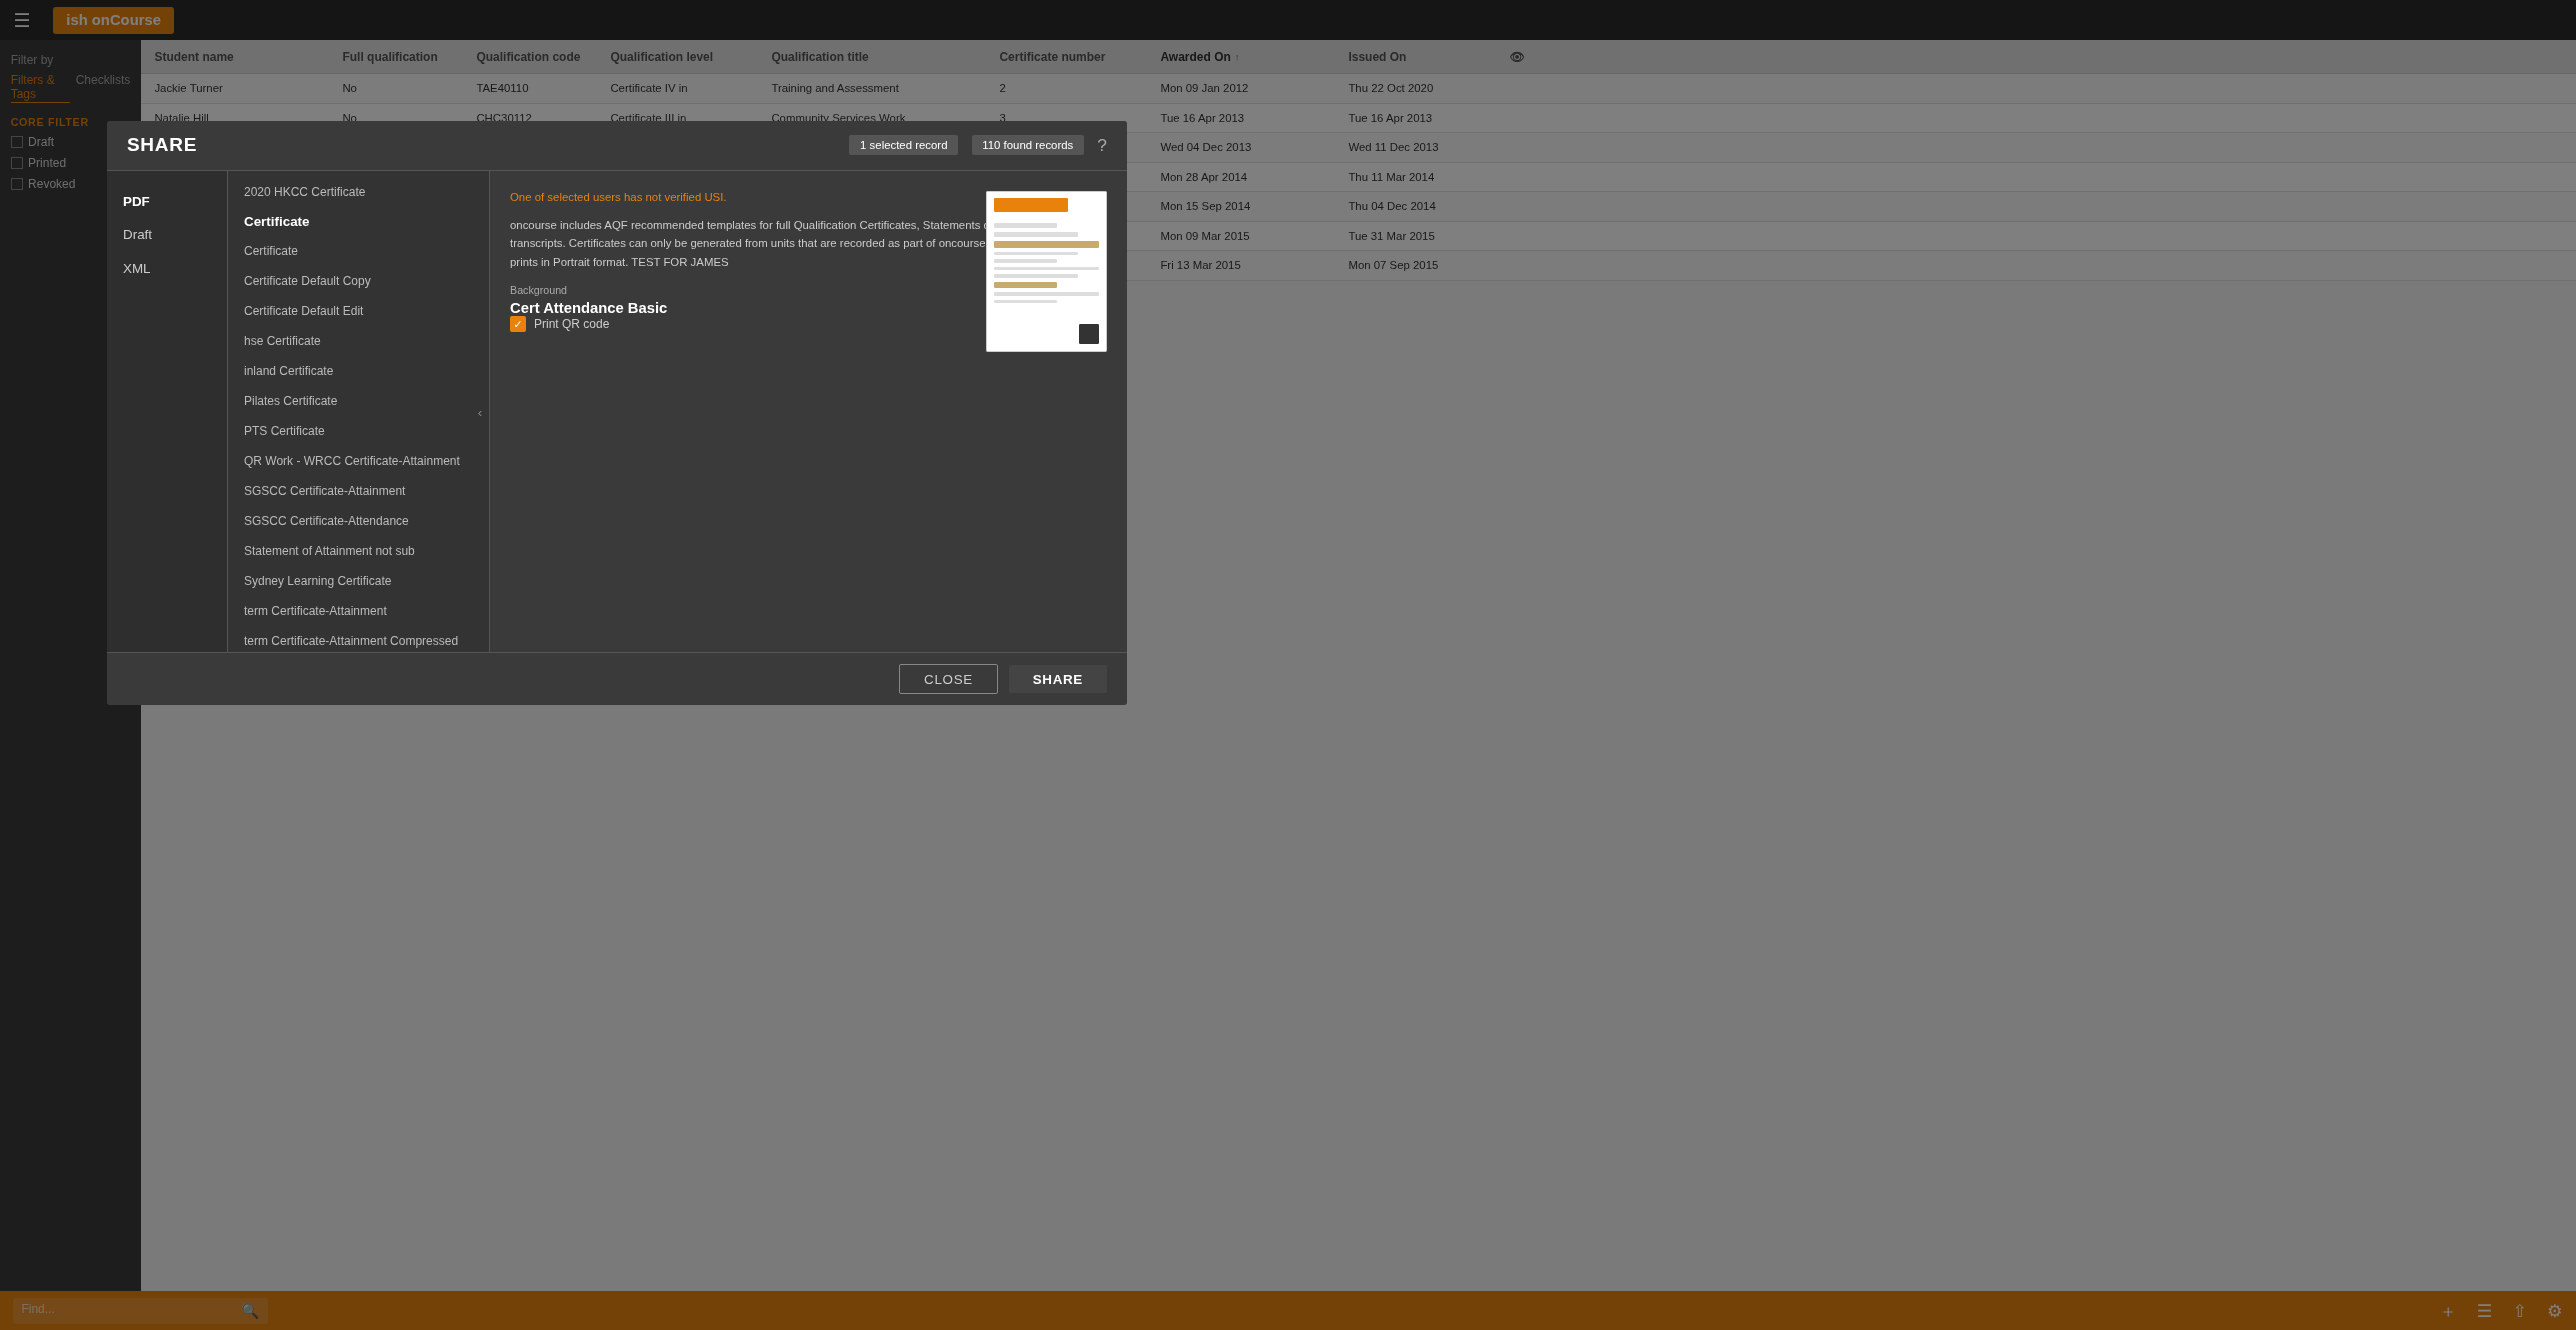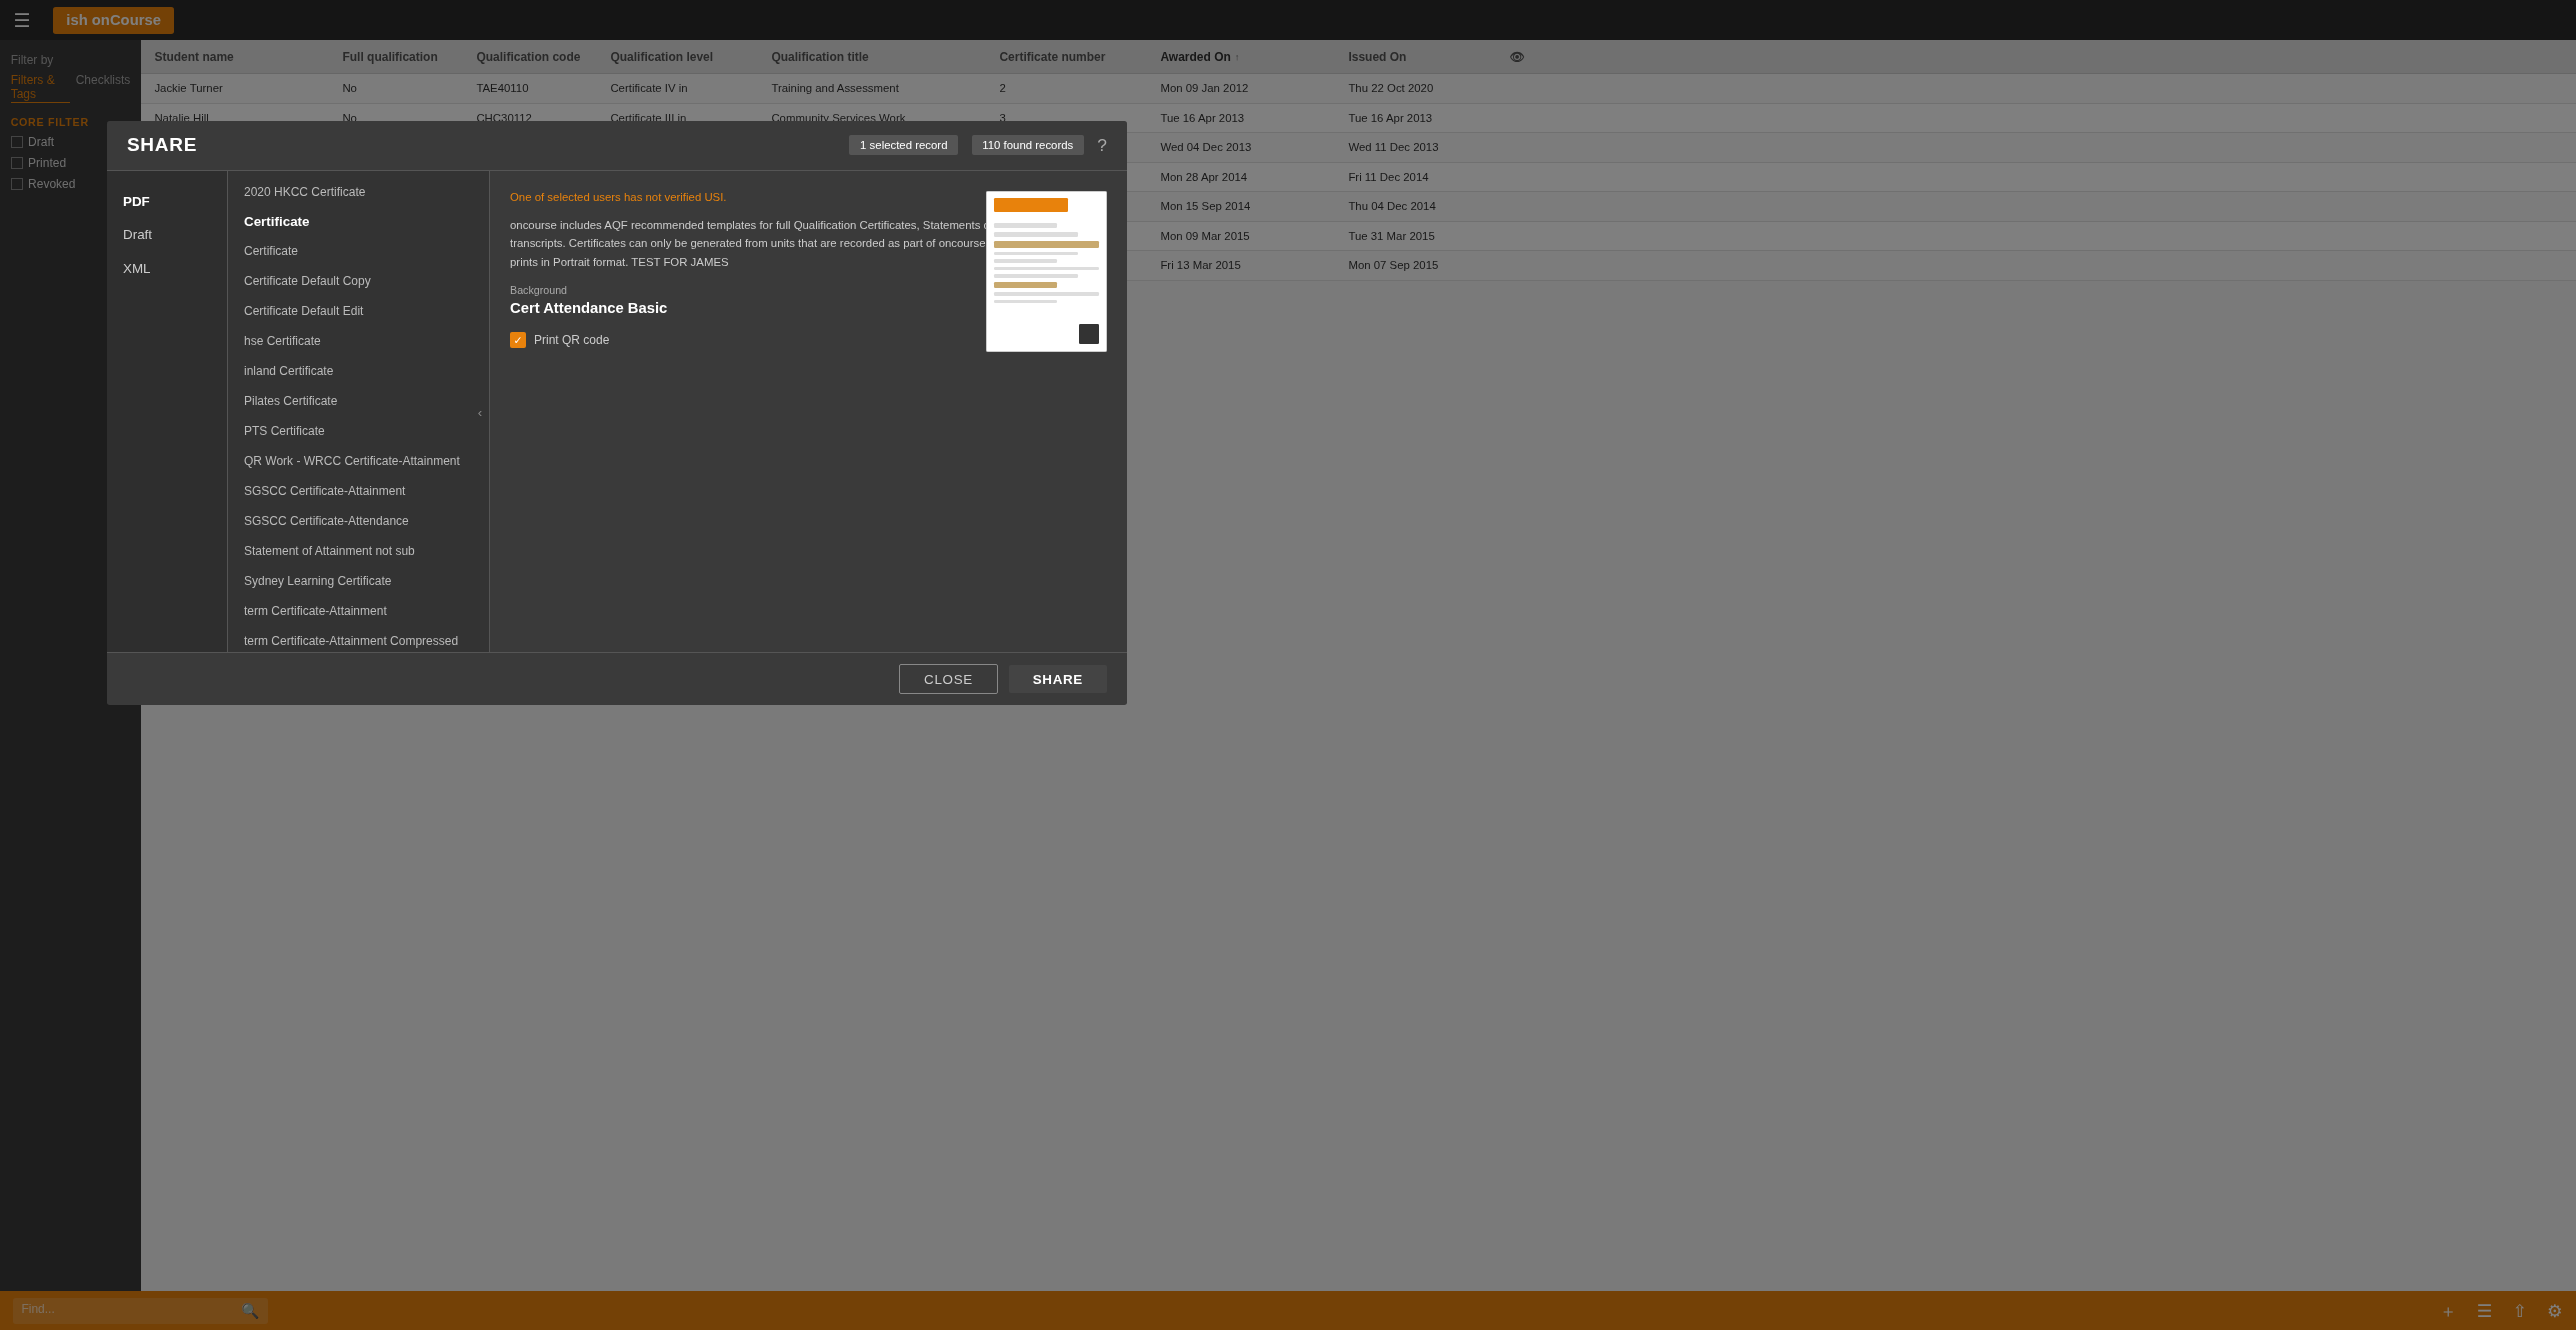--- a/index.html
+++ b/index.html
@@ -83,21 +83,21 @@
     .modal-middle { width: 262px; background: #333; padding: 6.7px 0; border-right: 0.7px solid #555; position: relative; overflow-y: auto; }
     .template-section-header { color: #fff; font-size: 13.4px; font-weight: 600; padding: 6.7px 16px; }
     .template-item { padding: 8px 16px; color: #bbb; font-size: 12px; cursor: pointer; }
     .chevron-left { position: absolute; right: 6.7px; top: 50%; transform: translateY(-50%); color: #888; font-size: 13.4px; cursor: pointer; }
 
     
     .modal-right { flex: 1; padding: 20px; overflow-y: auto; background: #3a3a3a; }
     .warning-text { color: #e8820c; font-size: 11.4px; margin-bottom: 13.4px; }
     .description-text { color: #ccc; font-size: 11.4px; line-height: 1.6; margin-bottom: 13.4px; }
     .background-label { color: #aaa; font-size: 10.7px; margin-bottom: 4px; }
-    .background-value { color: #fff; font-size: 14.8px; font-weight: 600; margin-bottom: 16px; }
+    .background-value { color: #fff; font-size: 14.8px; font-weight: 600; }
     .qr-row { display: flex; align-items: center; gap: 8px; margin-bottom: 13.4px; }
     .checkbox-checked { width: 16px; height: 16px; background: #e8820c; border-radius: 2px; display: flex; align-items: center; justify-content: center; cursor: pointer; }
     .checkbox-checked::after { content: '✓'; color: #fff; font-size: 10.7px; }
     .qr-label { color: #ccc; font-size: 12px; }
 
     
     .cert-preview { position: absolute; right: 20px; top: 20px; width: 121px; height: 161px; background: #fff; border: 0.7px solid #ccc; border-radius: 1.3px; padding: 6.7px; display: flex; flex-direction: column; gap: 4px; }
     .cert-preview-line { height: 5.4px; background: #ddd; border-radius: 1.3px; }
     .cert-preview-line.thin { height: 3.4px; }
     .cert-preview-line.accent { background: #c8a96e; height: 6.7px; }
@@ -165,21 +165,21 @@
     <div class="td issued">Wed 11 Dec 2013</div>
   </div>
   <div class="table-row">
     <div class="td student">Amy Hill</div>
     <div class="td full-qual">No</div>
     <div class="td qual-code">CHC10108</div>
     <div class="td qual-level">Certificate I in</div>
     <div class="td qual-title">Work Preparation (Commun…</div>
     <div class="td cert-num">4</div>
     <div class="td awarded">Mon 28 Apr 2014</div>
-    <div class="td issued">Fri 11 Dec 2014</div>
+    <div class="td issued">Thu 11 Mar 2014</div>
   </div>
   <div class="table-row">
     <div class="td student">Natalie Hill</div>
     <div class="td full-qual">No</div>
     <div class="td qual-code">MTM10100</div>
     <div class="td qual-level">Certificate I in</div>
     <div class="td qual-title">Meat Processing (Smallgoo…</div>
     <div class="td cert-num">5</div>
     <div class="td awarded">Mon 15 Sep 2014</div>
     <div class="td issued">Thu 04 Dec 2014</div>

